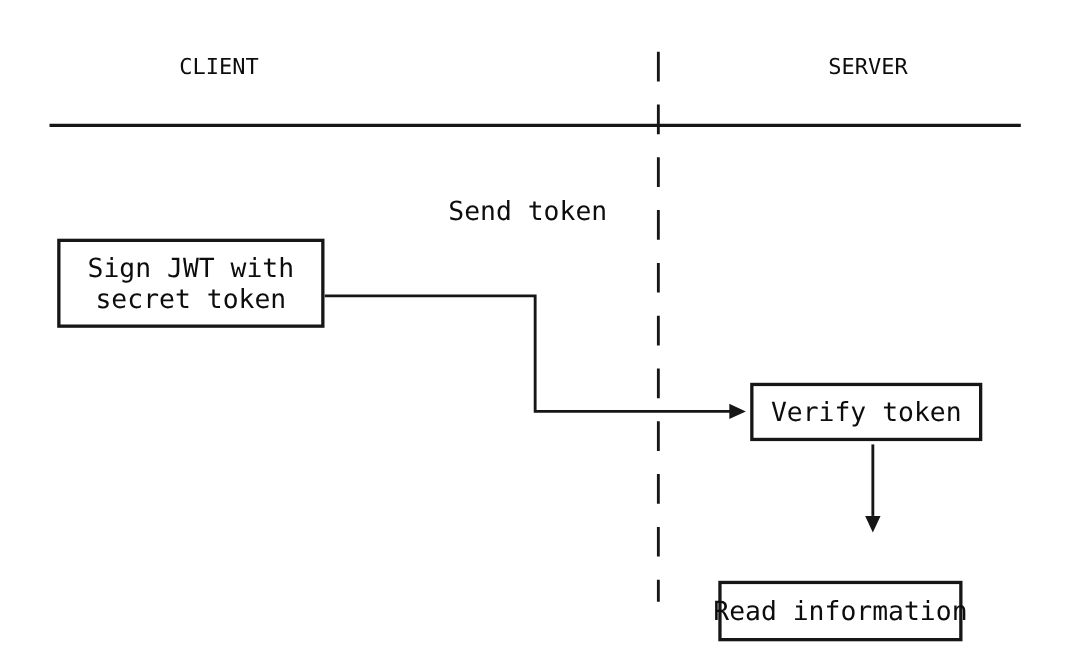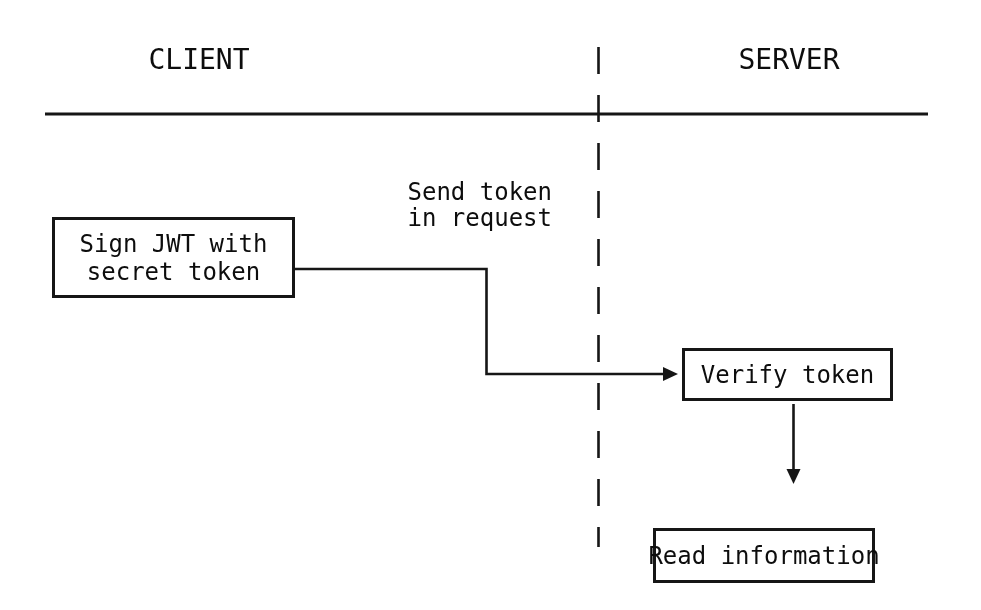--- a/index.html
+++ b/index.html
@@ -20,21 +20,21 @@
     left: 0; top: 0;
     width: 981px; height: 610px;
     pointer-events: none;
   }
 
   .stroke   { stroke: #161616; stroke-width: 2.6; fill: none; }
   .rule     { stroke-width: 3; }
   .fillshape{ fill: #161616; stroke: none; }
 
   .lane-label {
-    font-size: 28px;
+    font-size: 20px;
     line-height: 28px;
     text-align: center;
     white-space: nowrap;
   }
   .client-label { left: 119px; top: 46px; width: 160px; }
   .server-label { left: 709px; top: 46px; width: 160px; }
 
   .node {
     box-sizing: border-box;
     border: 3px solid #161616;
@@ -85,21 +85,20 @@
 
   <div class="abs node node-sign">
     <span>Sign JWT with</span>
     <span>secret token</span>
   </div>
 
   <div class="abs lane-label server-label">SERVER</div>
 
   <div class="abs edge-label">
     <span>Send token</span>
-    <span>in request</span>
   </div>
 
   <div class="abs node node-verify">
     <span>Verify token</span>
   </div>
 
   <div class="abs node node-read">
     <span>Read information</span>
   </div>
 

